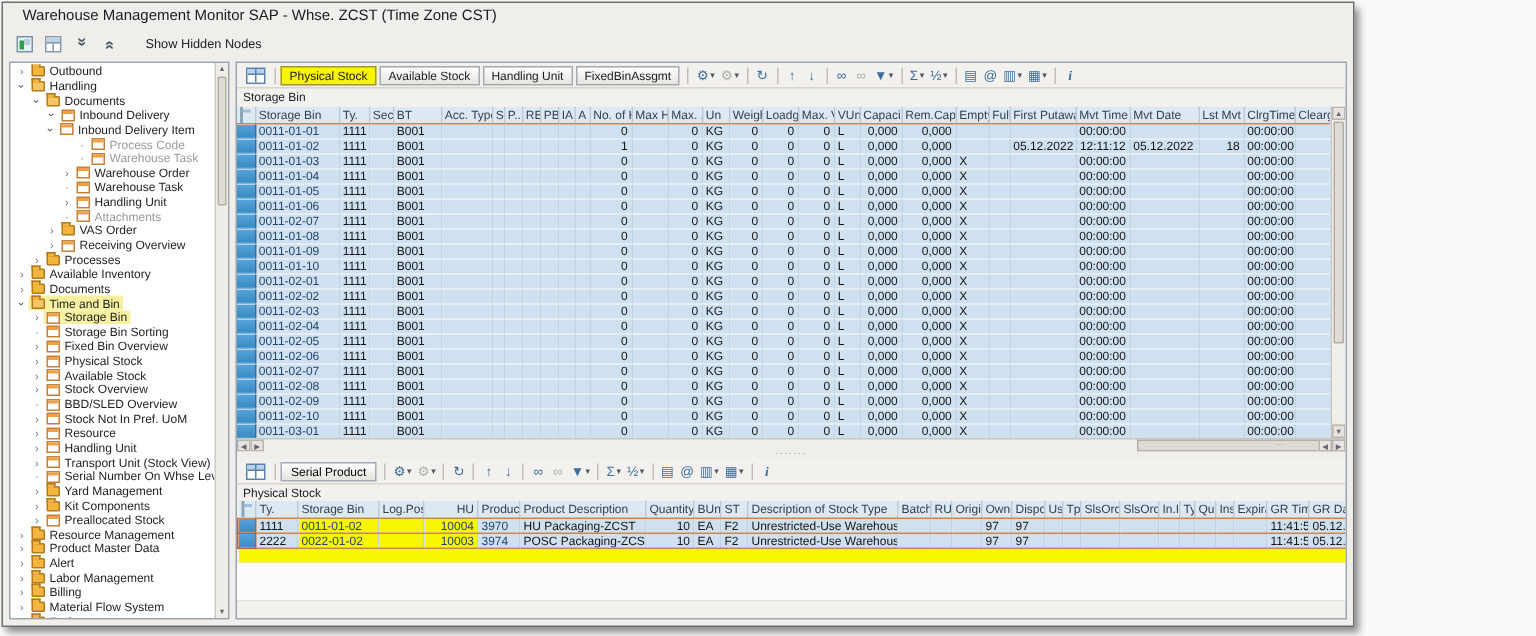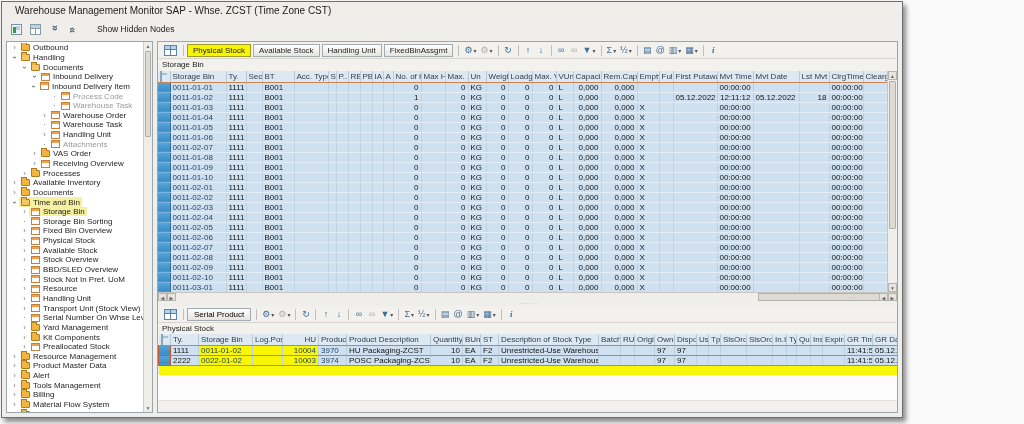--- a/index.html
+++ b/index.html
@@ -371,21 +371,21 @@
             <span class="exp">›</span>
             <span class="t-inner">
               <span class="t-ico ico-folder"></span>
               <span class="lbl">Alert</span>
             </span>
           </div>
           <div class="tree-row" style="padding-left: 3px;">
             <span class="exp">›</span>
             <span class="t-inner">
               <span class="t-ico ico-folder"></span>
-              <span class="lbl">Tools Management</span>
+              <span class="lbl">Labor Management</span>
             </span>
           </div>
           <div class="tree-row" style="padding-left: 3px;">
             <span class="exp">›</span>
             <span class="t-inner">
               <span class="t-ico ico-folder"></span>
               <span class="lbl">Billing</span>
             </span>
           </div>
           <div class="tree-row" style="padding-left: 3px;">

